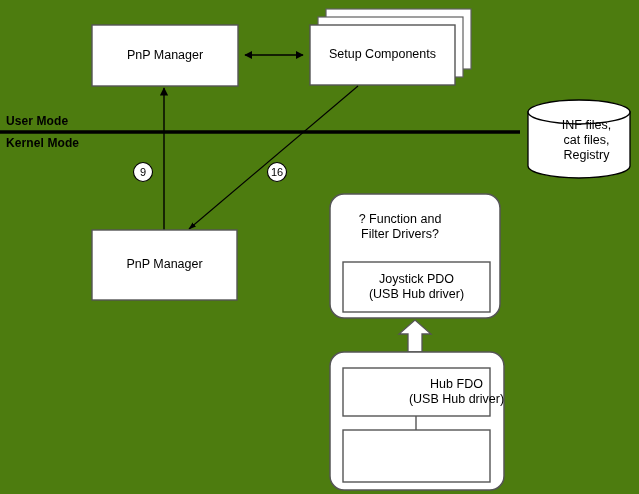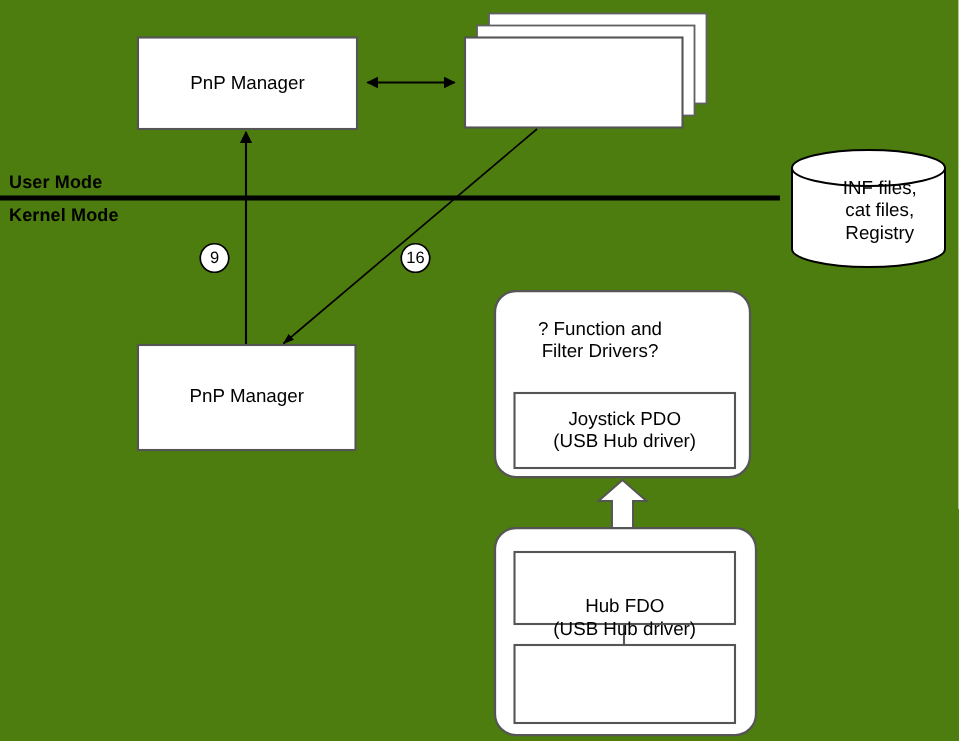--- a/index.html
+++ b/index.html
@@ -96,34 +96,35 @@
     <rect x="343" y="368" width="147" height="48" fill="#ffffff" stroke="#555555" stroke-width="1.4"></rect>
     <rect x="343" y="430" width="147" height="52" fill="#ffffff" stroke="#555555" stroke-width="1.4"></rect>
     <line x1="416" y1="416" x2="416" y2="430" stroke="#555555" stroke-width="1.4"></line>
 
     <circle cx="143" cy="172" r="9.5" fill="#ffffff" stroke="#000000" stroke-width="1.1"></circle>
     <circle cx="277" cy="172" r="9.5" fill="#ffffff" stroke="#000000" stroke-width="1.1"></circle>
   </svg>
 
   <div class="node-text" style="left:92px; top:48px; width:146px;">PnP Manager</div>
 
+  <div class="node-text" style="left:310px; top:47px; width:145px;">Setup Components</div>
 
   <div class="node-text" style="left:92px; top:257px; width:145px;">PnP Manager</div>
 
   <div class="node-text" style="left:529px; top:118px; width:115px;">INF files,
 cat files,
 Registry</div>
 
   <div class="node-text" style="left:330px; top:212px; width:140px;">? Function and
 Filter Drivers?</div>
 
   <div class="node-text" style="left:343px; top:272px; width:147px;text-align:center;">Joystick PDO
 (USB Hub driver)</div>
 
-  <div class="node-text" style="left:343px; top:397px; width:147px;">Hub FDO
+  <div class="node-text" style="left:343px; top:377px; width:147px;padding-left:40px;">Hub FDO
 (USB Hub driver)</div>
 
 
   <div class="mode-label" style="left:6px; top:114px;">User Mode</div>
 
   <div class="mode-label" style="left:6px; top:136px;">Kernel Mode</div>
 
   <div class="step-num" style="left:133px; top:162px;">9</div>
 
   <div class="step-num" style="left:267px; top:162px;">16</div>

